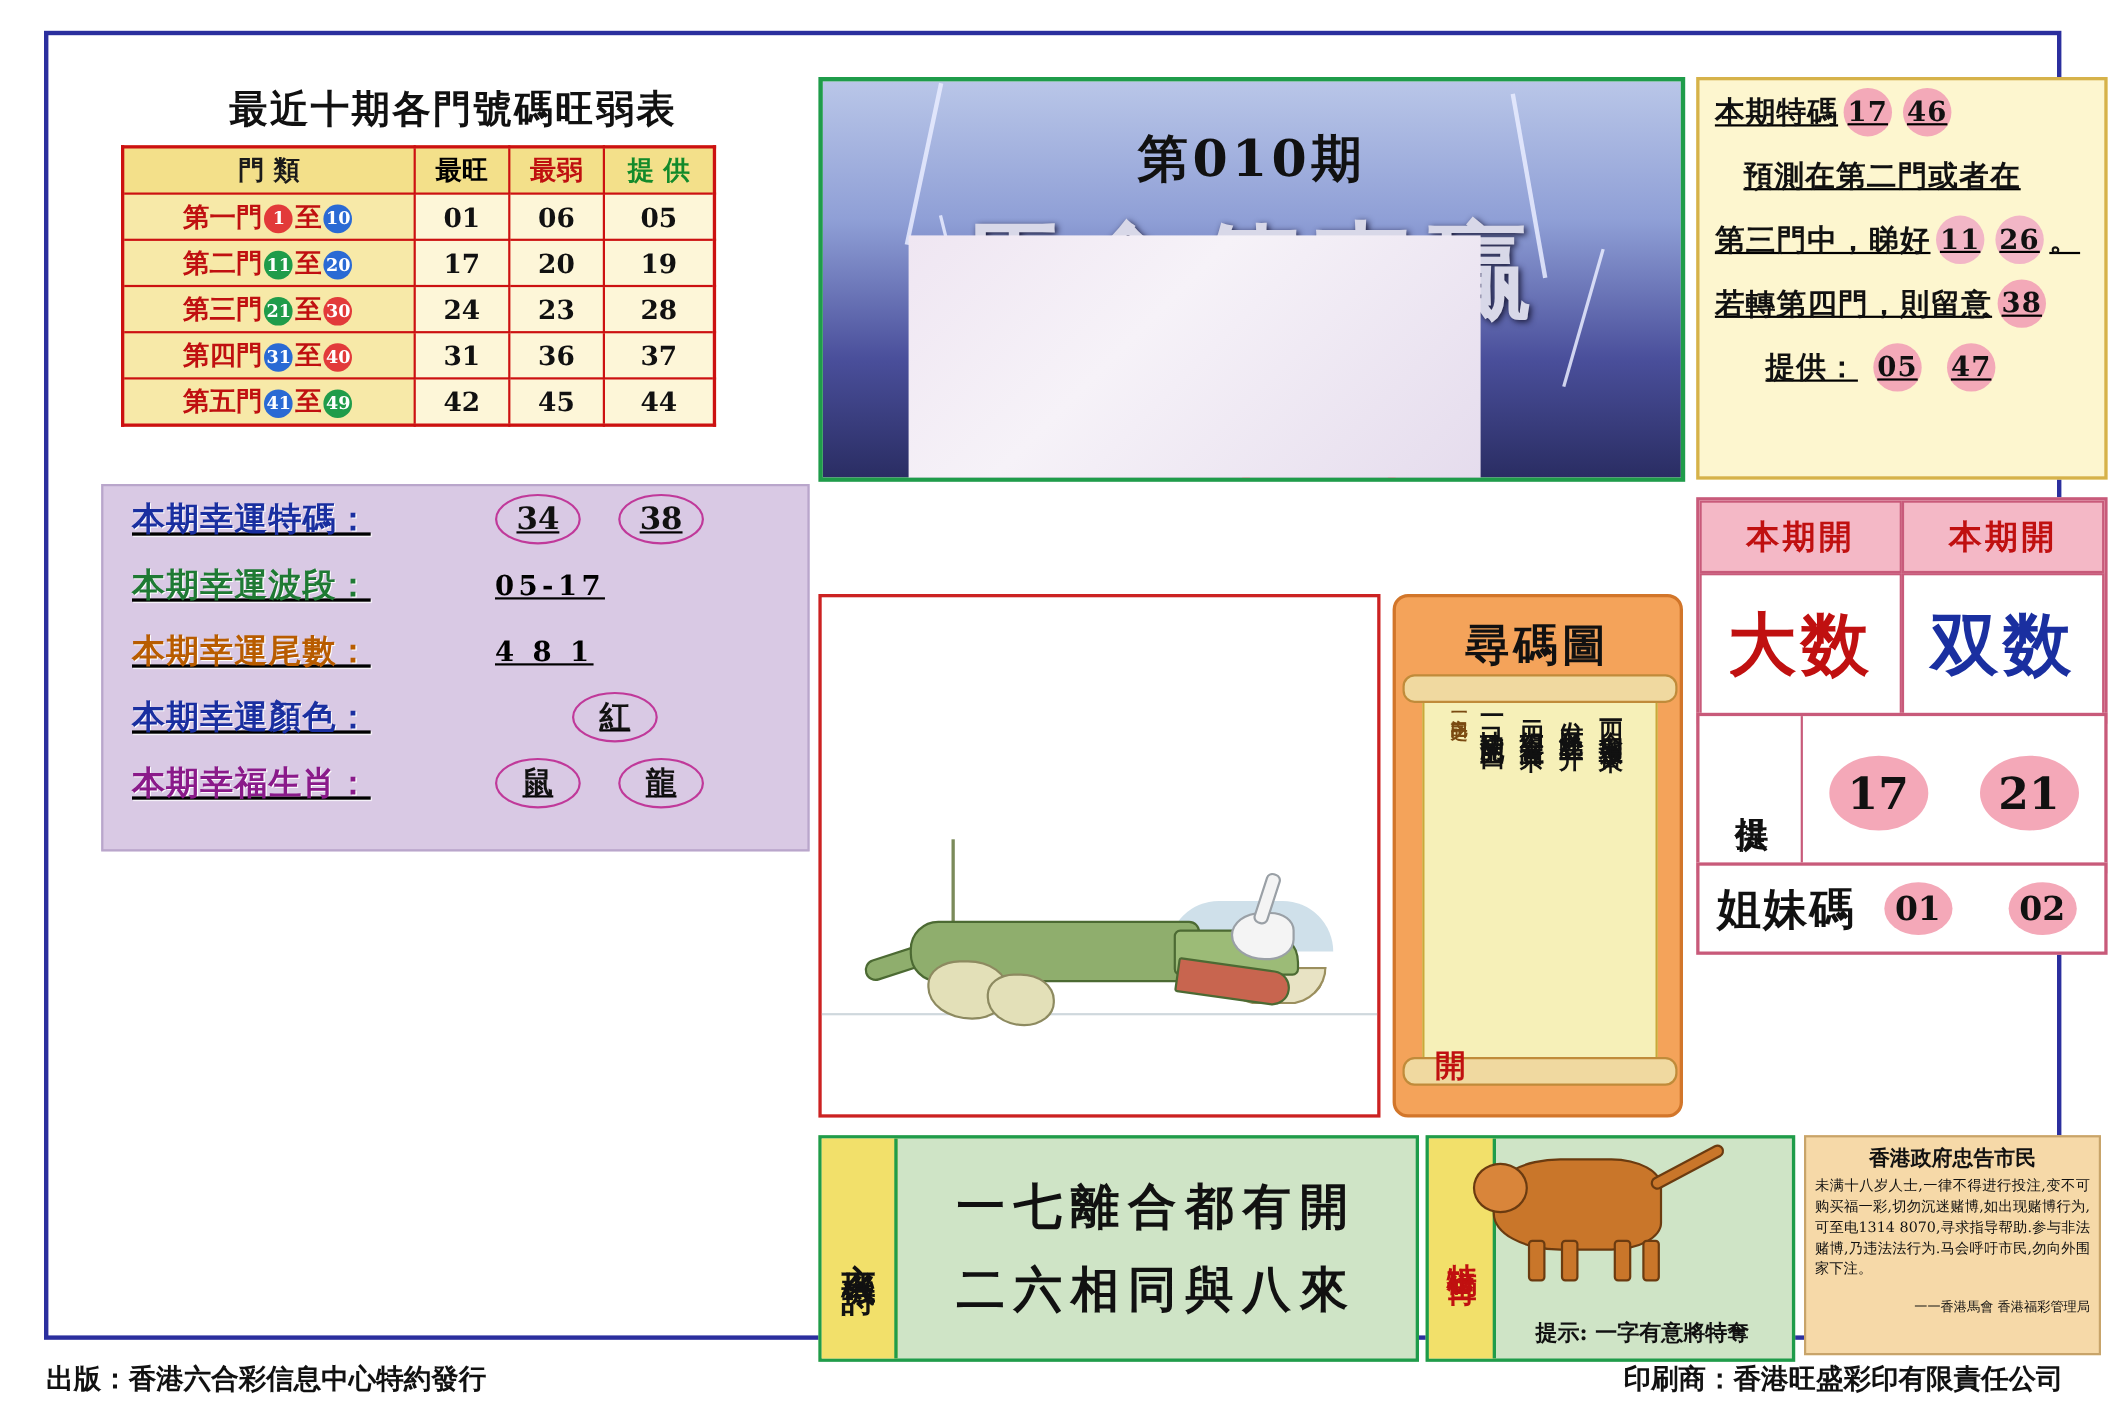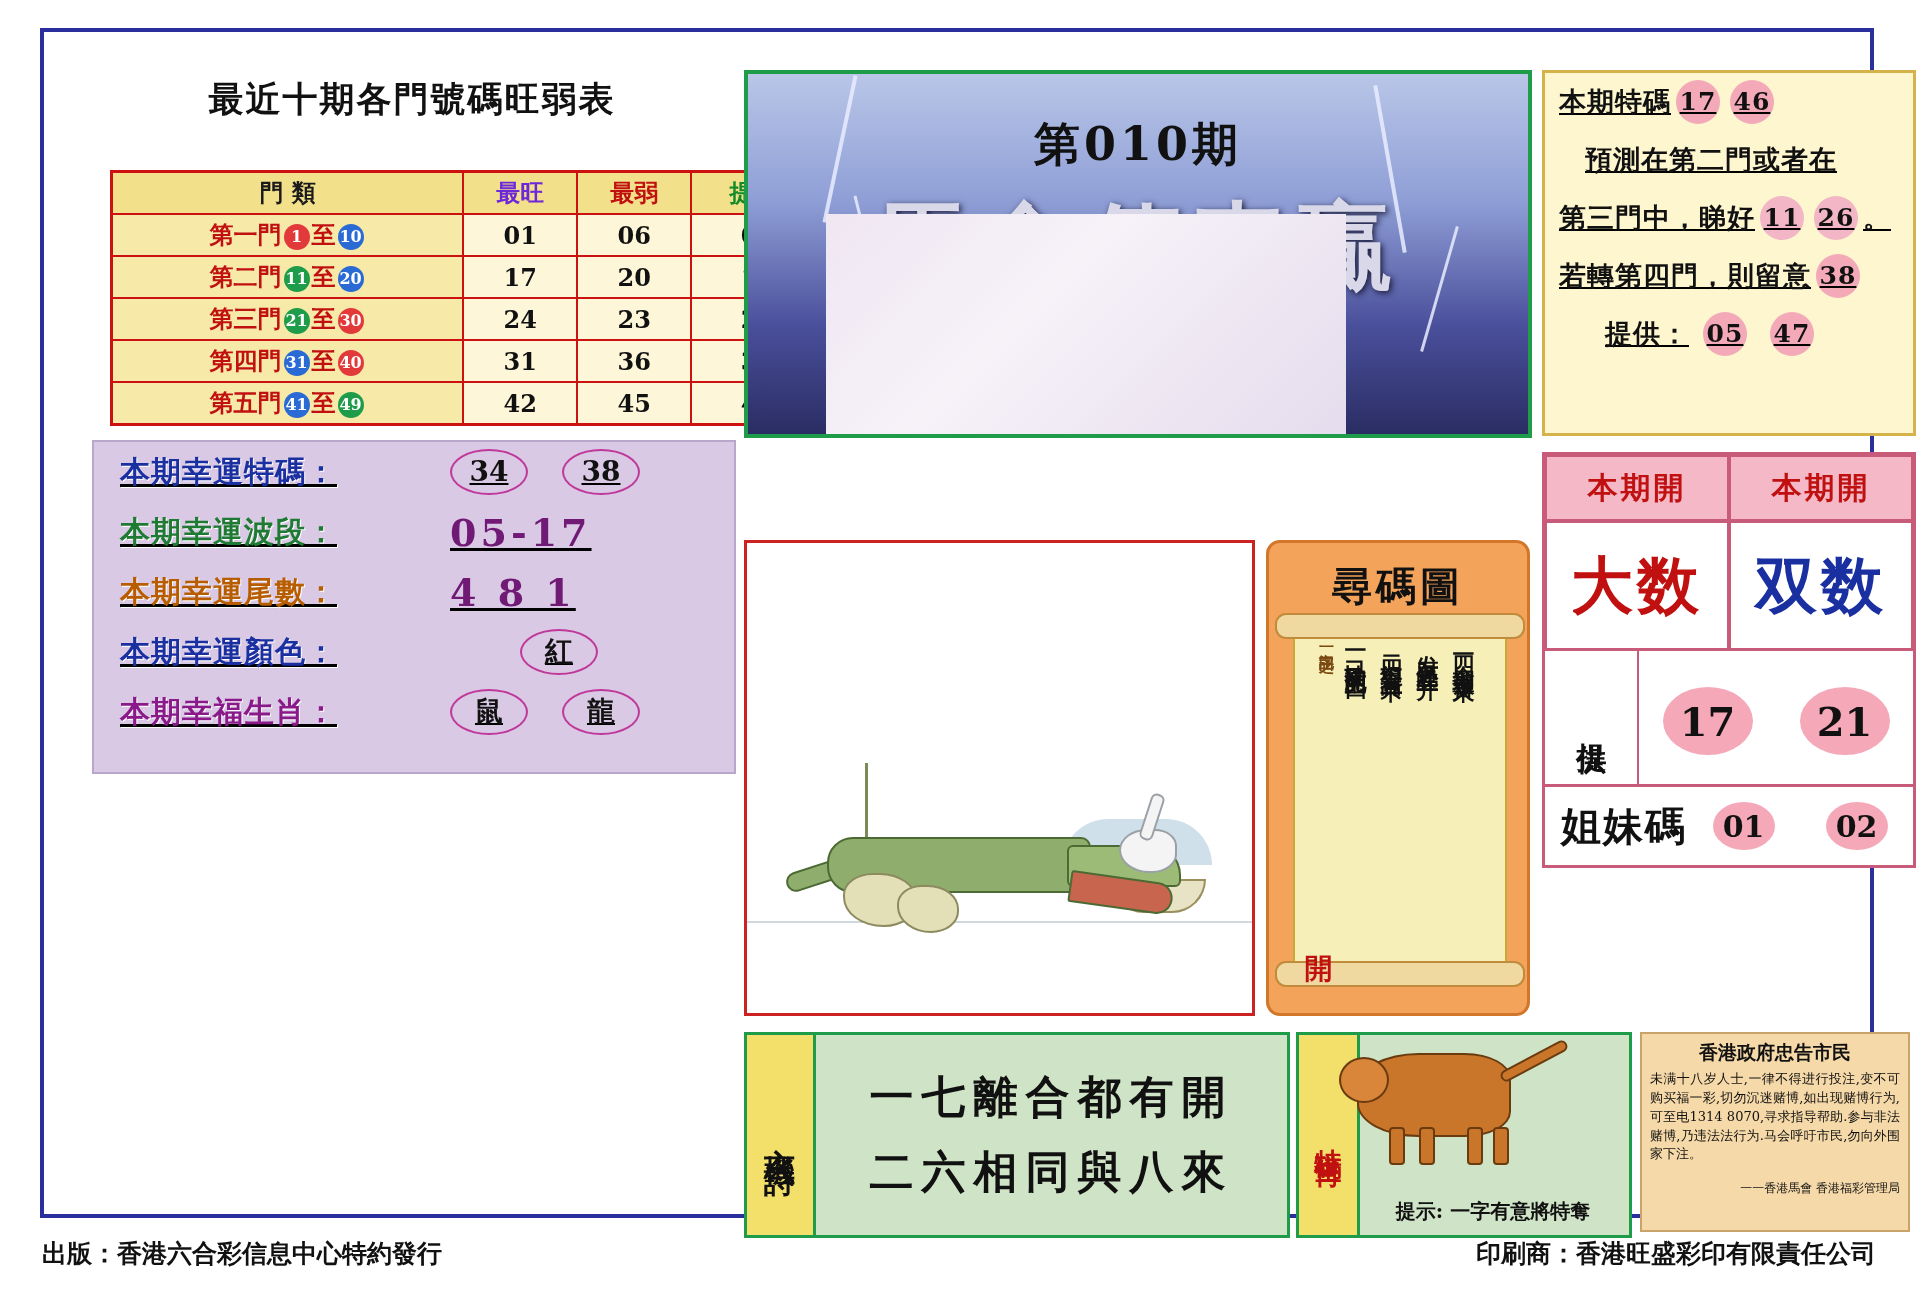--- a/index.html
+++ b/index.html
@@ -24,34 +24,33 @@
   .rank-box{
     position:absolute;left:48px;top:38px;width:640px;height:345px;
     background:#ffffff;
   }
   .rank-title{
     text-align:center;font-size:35px;font-weight:bold;color:#111;
     letter-spacing:2px;margin-top:6px;
     font-family:"DejaVu Serif","Liberation Serif",serif;
   }
   .rank-table{
-    position:absolute;left:18px;top:62px;width:716px;
+    position:absolute;left:18px;top:62px;width:541px;
     border-collapse:collapse;
     border:3px solid #cc1111;
     background:#fdf3c6;
-    margin-top:38px;
   }
   .rank-table td,.rank-table th{
     border:2px solid #cc1111;
     height:38px;font-size:24px;text-align:center;
     font-family:"DejaVu Serif","Liberation Serif",serif;
     font-weight:bold;
   }
   .rank-table thead td{background:#f3e08a;font-size:24px;color:#1a1a1a;}
-  .rank-table thead td.h-wang{color:#6d28d9;}
+  .rank-table thead td.h-wang{color:#000000;}
   .rank-table thead td.h-ruo{color:#c01010;}
   .rank-table thead td.h-ti{color:#128a2a;}
   .rk-label{background:#f7e9a8;color:#c01010;font-size:22px;white-space:nowrap;}
   .ball{
     display:inline-block;width:26px;height:26px;line-height:26px;
     border-radius:50%;font-size:16px;color:#fff;text-align:center;
     vertical-align:middle;margin:0 2px;font-weight:bold;
   }
   .b-red{background:#e23a3a;}
   .b-blue{background:#2a6ad4;}
@@ -79,21 +78,21 @@
   .lucky-label.c4{color:#1a2fa0;}
   .lucky-label.c5{color:#8a1a8a;}
   .oval{
     display:inline-block;min-width:54px;height:42px;line-height:42px;
     border:2px solid #c0399a;border-radius:50%;
     text-align:center;font-size:28px;font-weight:bold;color:#111;
     background:transparent;padding:0 10px;margin-right:34px;
     font-family:"DejaVu Serif","Liberation Serif",serif;
   }
   .plain-val{
-    font-size:38px;font-weight:bold;color:#701a75;letter-spacing:4px;
+    font-size:25px;font-weight:bold;color:#000000;letter-spacing:4px;
     font-family:"DejaVu Serif","Liberation Serif",serif;
   }
 
   
   .banner{
     position:absolute;left:700px;top:38px;width:780px;height:360px;
     border:4px solid #1f9c4a;
     background:linear-gradient(180deg,#b9c6e8 0%,#8f9fd6 35%,#4a4f9b 70%,#2a2d63 100%);
     overflow:hidden;
   }

